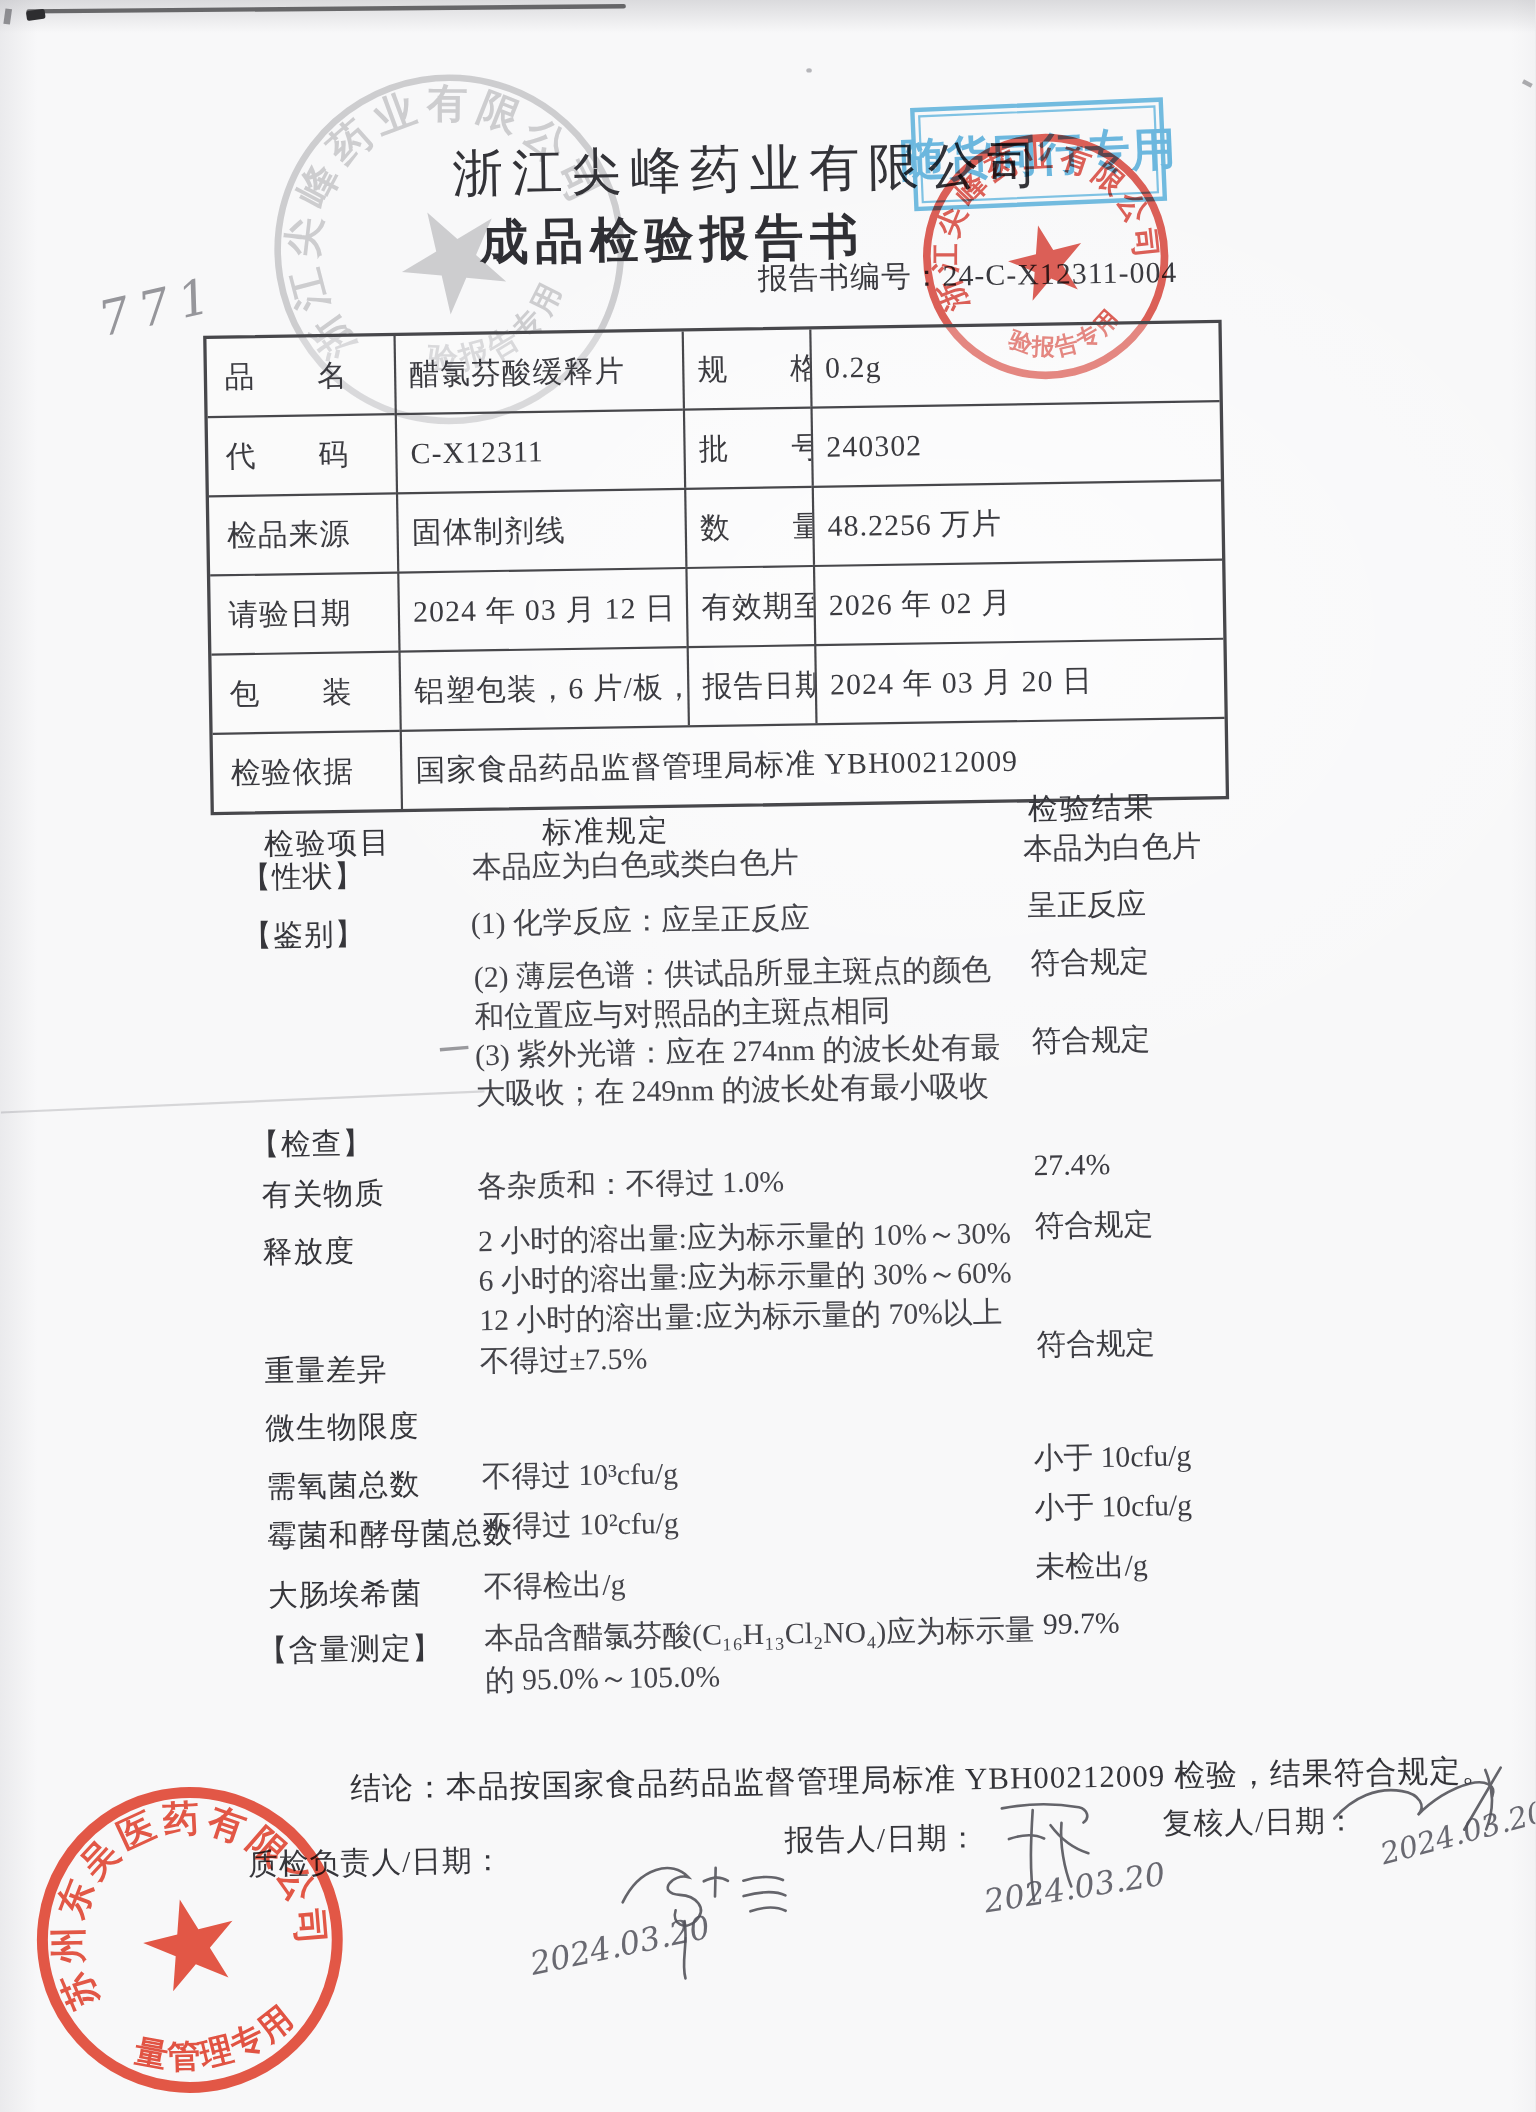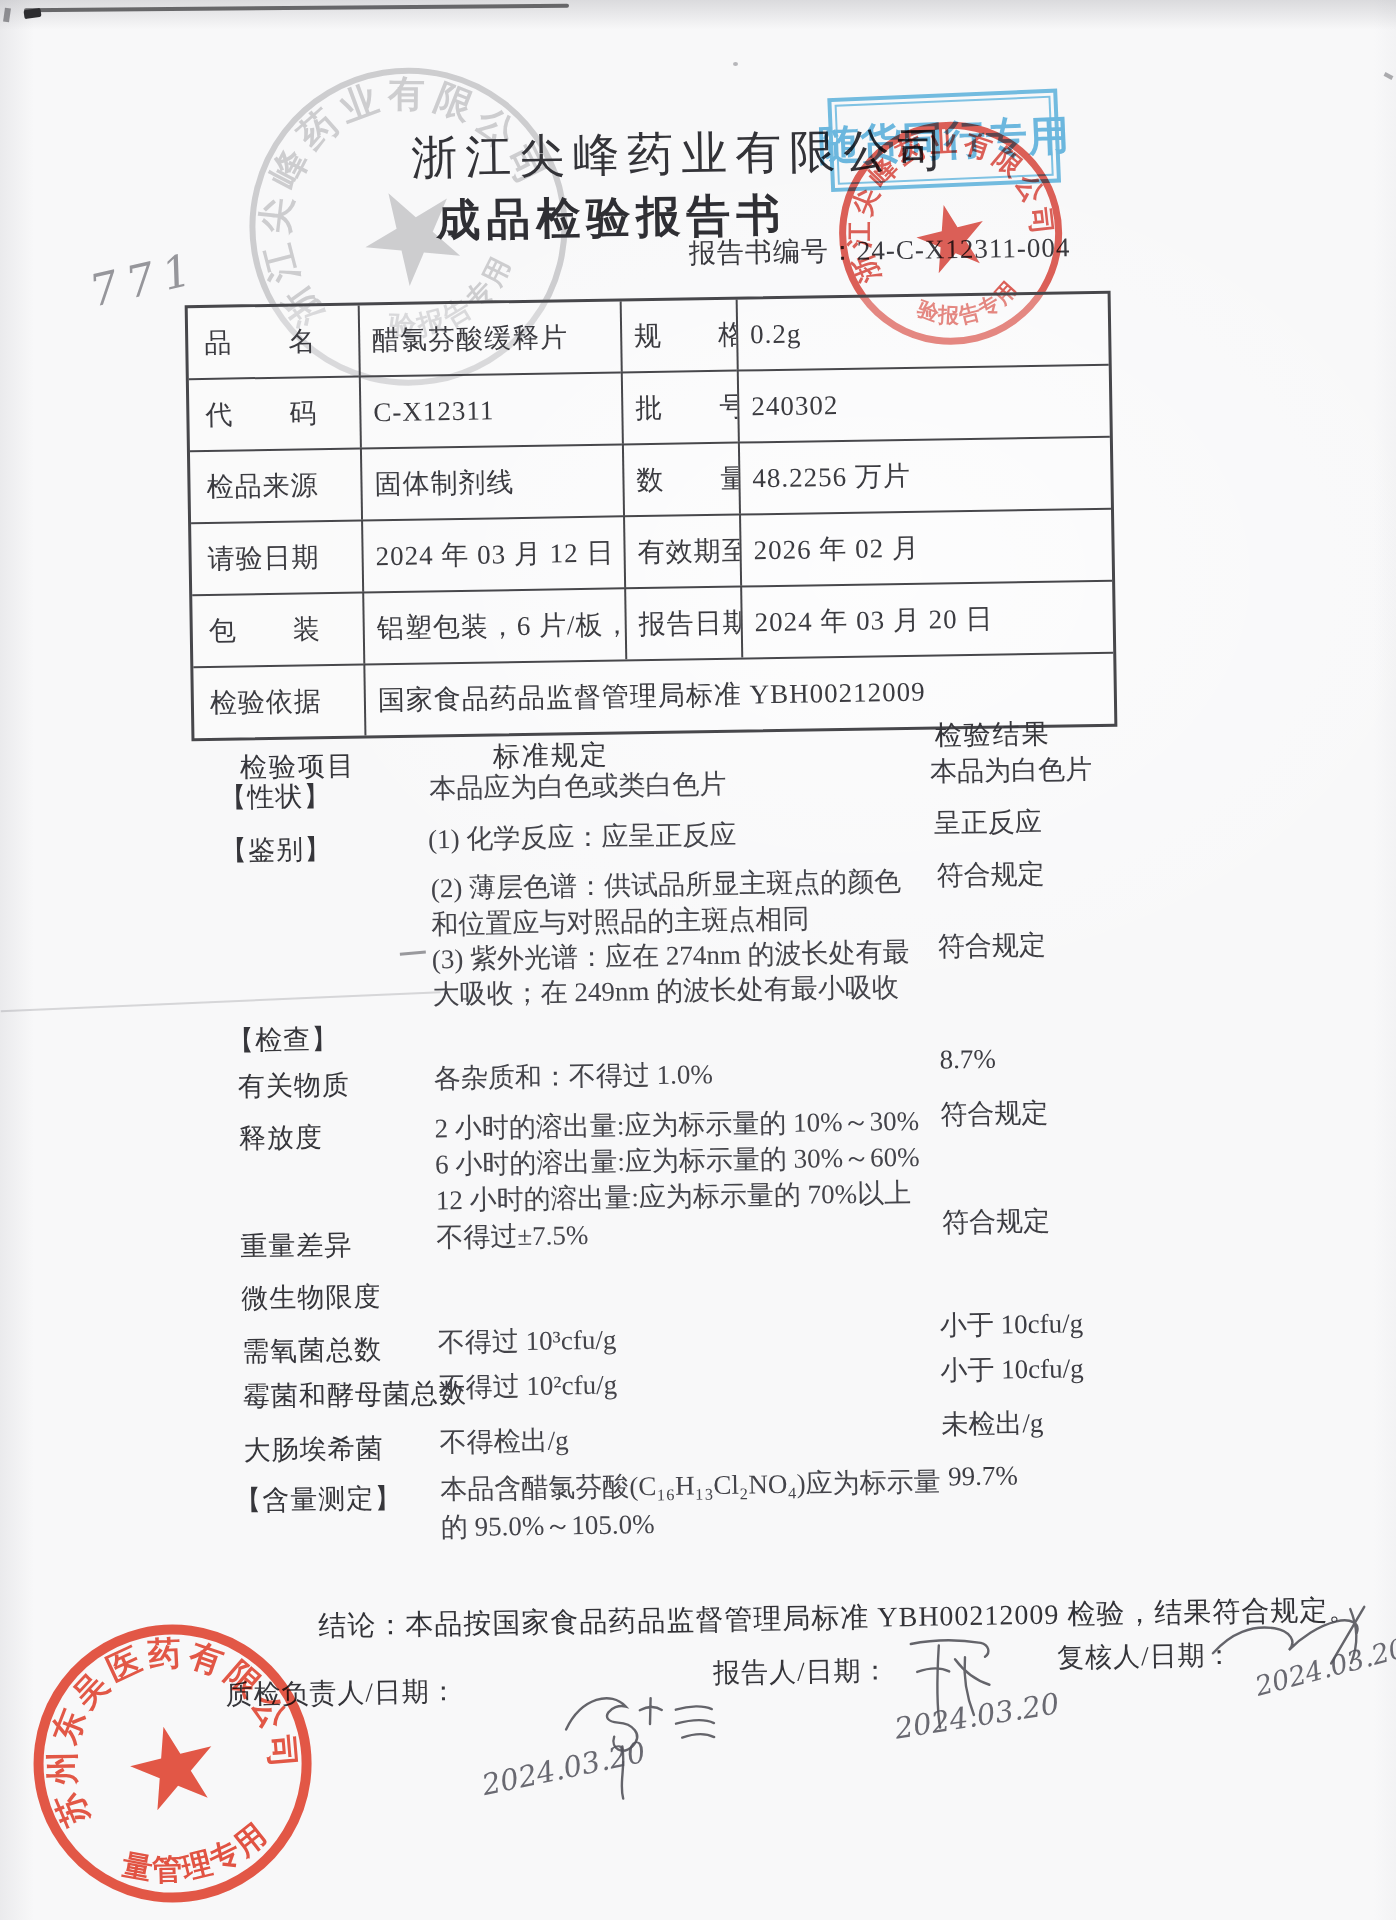--- a/index.html
+++ b/index.html
@@ -165,21 +165,21 @@
     <div class="t rres" style="left:938px; top:862px;">符合规定</div>
 
     <div class="t rstd" style="left:432px; top:938px;">(3) 紫外光谱：应在 274nm 的波长处有最</div>
     <div class="t rstd" style="left:432px; top:973px;">大吸收；在 249nm 的波长处有最小吸收</div>
     <div class="t rres" style="left:938px; top:933px;">符合规定</div>
 
     <div class="t ritem" style="left:226px; top:1016px;">【检查】</div>
 
     <div class="t ritem" style="left:236px; top:1062px;">有关物质</div>
     <div class="t rstd" style="left:432px; top:1057px;">各杂质和：不得过 1.0%</div>
-    <div class="t rres" style="left:938px; top:1049px;">8.7%</div>
+    <div class="t rres" style="left:938px; top:1049px;">27.4%</div>
 
     <div class="t ritem" style="left:236px; top:1114px;">释放度</div>
     <div class="t rstd" style="left:432px; top:1107px;">2 小时的溶出量:应为标示量的 10%～30%</div>
     <div class="t rstd" style="left:432px; top:1143px;">6 小时的溶出量:应为标示量的 30%～60%</div>
     <div class="t rstd" style="left:432px; top:1179px;">12 小时的溶出量:应为标示量的 70%以上</div>
     <div class="t rres" style="left:938px; top:1101px;">符合规定</div>
 
     <div class="t ritem" style="left:236px; top:1222px;">重量差异</div>
     <div class="t rstd" style="left:432px; top:1216px;">不得过±7.5%</div>
     <div class="t rres" style="left:938px; top:1209px;">符合规定</div>

